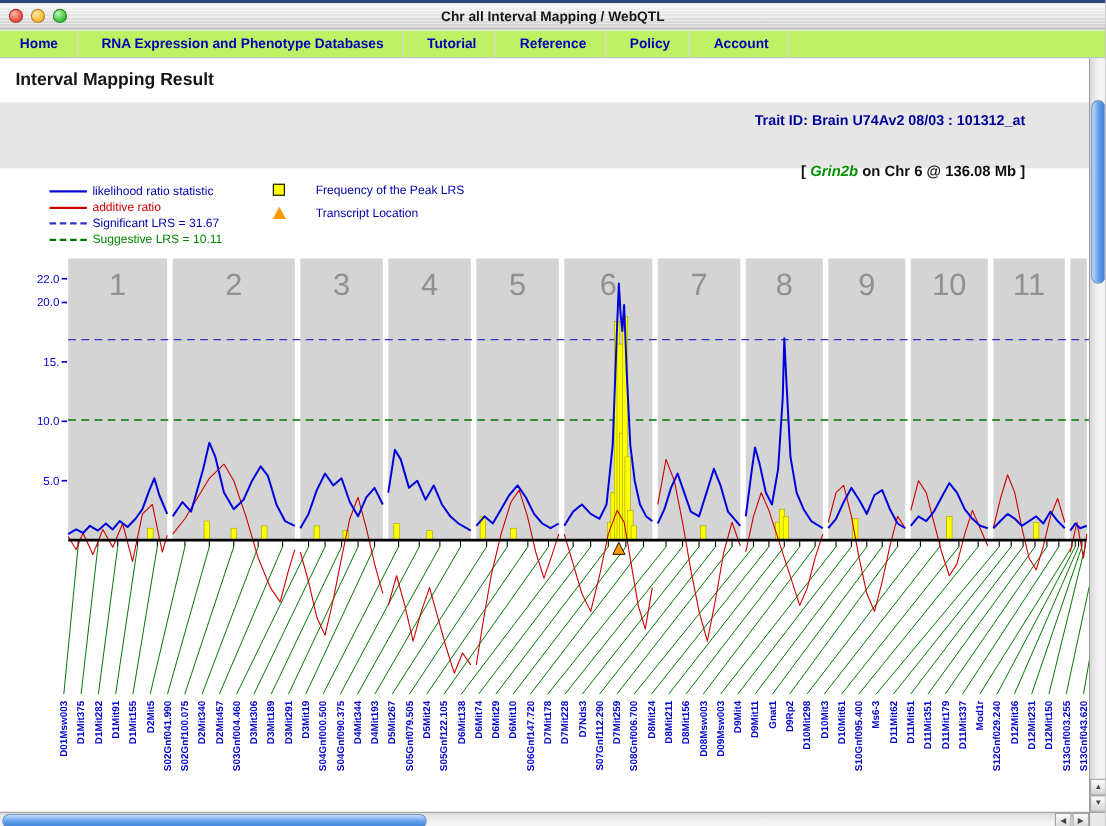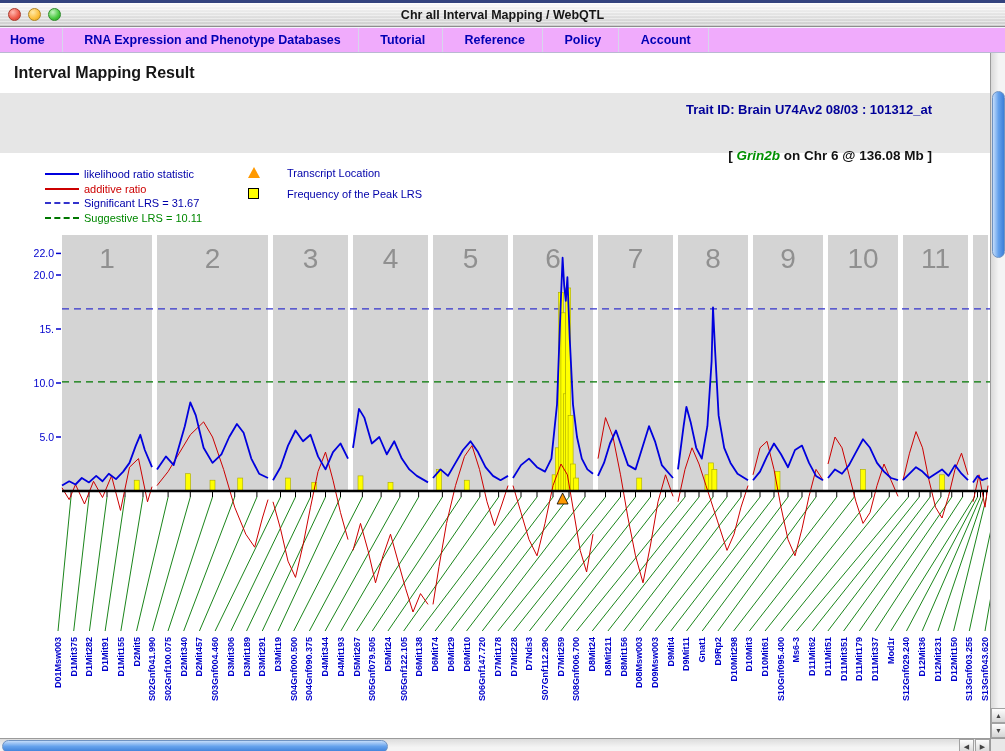--- a/index.html
+++ b/index.html
@@ -11,22 +11,22 @@
     background:linear-gradient(#fafafa,#cdcdcd);border-bottom:1px solid #8d8d8d;cursor:default;}
   .titlebar .stripes{position:absolute;inset:0;
     background:repeating-linear-gradient(180deg,rgba(255,255,255,.45) 0 1px,rgba(0,0,0,0) 1px 3px);}
   .lights{position:absolute;left:8px;top:5px;display:flex;gap:7px;z-index:2;}
   .light{width:13px;height:13px;border-radius:50%;display:inline-block;}
   .light.red{background:radial-gradient(circle at 35% 30%,#ffb9b0,#ef5848 60%,#c63a2c);border:1px solid #a8382b;}
   .light.yellow{background:radial-gradient(circle at 35% 30%,#ffe9a8,#fdbf3a 60%,#d79a1e);border:1px solid #b08420;}
   .light.green{background:radial-gradient(circle at 35% 30%,#c4f3c0,#47c83e 60%,#259b24);border:1px solid #2c8a2a;}
   .wtitle{position:absolute;left:0;right:0;top:5px;text-align:center;font-size:12.5px;font-weight:bold;color:#161616;z-index:1;}
   
-  .navbar{position:absolute;top:24px;left:0;width:1005px;height:26px;background:#f0abfc;
-    border-bottom:1px solid #b9b9d2;border-top:1px solid #f4f4fc;white-space:nowrap;}
+  .navbar{position:absolute;top:24px;left:0;width:1005px;height:26px;background:#bef264;
+    border-bottom:1px solid #b9b9d2;border-top:1px solid #f4f4fc;white-space:nowrap;padding-left:8px;}
   .nav-item{display:inline-block;line-height:24px;padding:0 17px;font-size:12.5px;font-weight:bold;
     color:#0000b4;text-decoration:none;border-right:1px solid #d6d6ea;cursor:pointer;}
   .nav-item:first-child{padding-left:10px;}
   
   .content{position:absolute;top:50px;left:0;width:990px;height:685px;background:#fff;overflow:hidden;}
   .heading{position:absolute;top:11px;left:14px;font-size:16px;font-weight:bold;color:#151515;}
   .trait-band{position:absolute;top:40px;left:0;width:990px;height:60px;background:#e6e6e6;}
   .trait-id{position:absolute;top:9px;right:58px;font-size:13px;font-weight:bold;color:#000099;}
   .locus-line{position:absolute;top:42px;right:58px;font-size:13.5px;font-weight:bold;color:#111;margin-top:13px;}
   .locus-line .gene{color:#009000;font-style:italic;cursor:pointer;}
@@ -110,26 +110,26 @@
           <span class="lt navy">Significant LRS = 31.67</span>
         </div>
       <div class="legend-row">
           <span class="sample dash-green"></span>
           <span class="lt green">Suggestive LRS = 10.11</span>
         </div>
     </div>
 
     <div class="legend-right">
       <div class="legend-row">
+          <span class="sq-yellow"></span>
+          <span class="lt navy">Frequency of the Peak LRS</span>
+        </div>
+      <div class="legend-row">
           <span class="tri-orange"></span>
           <span class="lt navy">Transcript Location</span>
-        </div>
-      <div class="legend-row">
-          <span class="sq-yellow"></span>
-          <span class="lt navy">Frequency of the Peak LRS</span>
         </div>
     </div>
 
     <svg id="plot-svg" width="990" height="575" viewBox="0 0 990 575">
         <rect x="62" y="72" width="90" height="255" fill="#d4d4d4"></rect>
         <text x="107" y="105" text-anchor="middle" fill="#909090" font-size="28">1</text>
         <rect x="157" y="72" width="111" height="255" fill="#d4d4d4"></rect>
         <text x="212.5" y="105" text-anchor="middle" fill="#909090" font-size="28">2</text>
         <rect x="273" y="72" width="75" height="255" fill="#d4d4d4"></rect>
         <text x="310.5" y="105" text-anchor="middle" fill="#909090" font-size="28">3</text>

